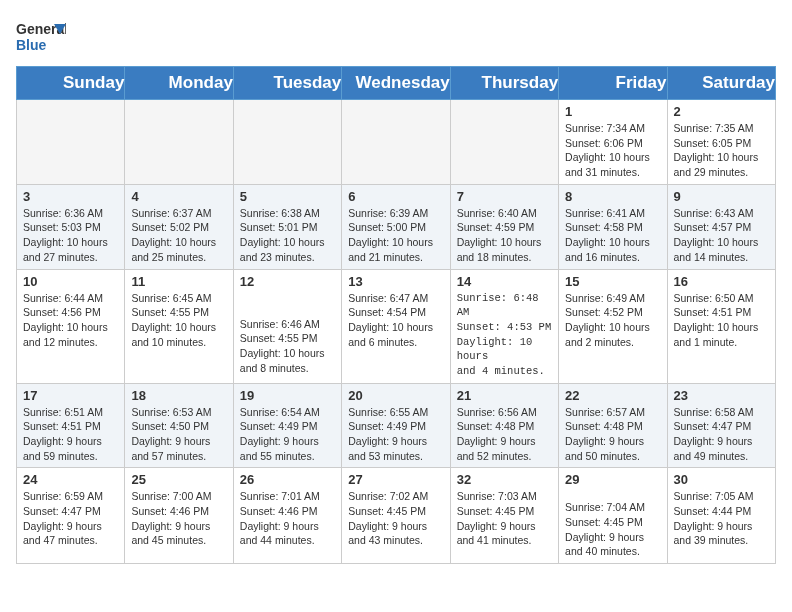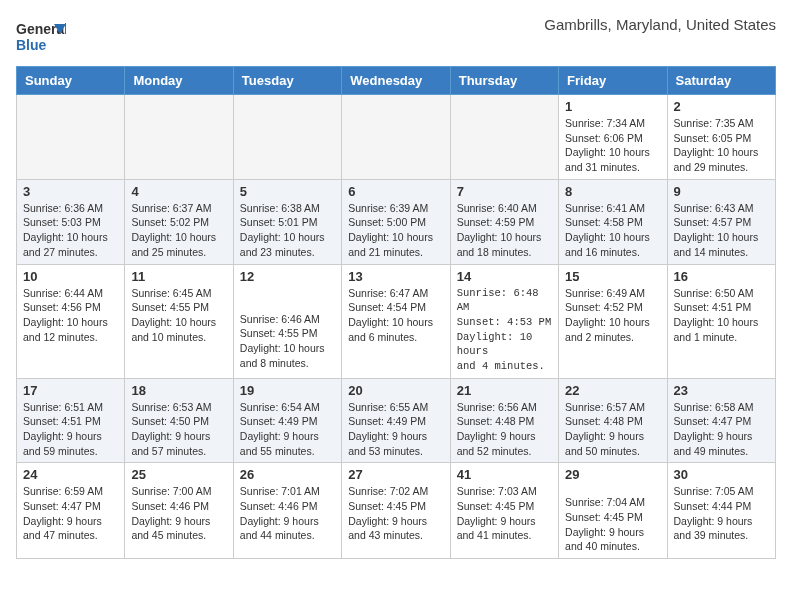--- a/index.html
+++ b/index.html
@@ -28,24 +28,24 @@
       font-size: 15px;
       color: #444;
     }
     .calendar {
       width: 100%;
       border-collapse: collapse;
     }
     .calendar th {
       background: #3a7cc1;
       color: #fff;
-      font-size: 13px;
+      font-size: 17px;
       font-weight: bold;
-      text-align: left;
-      padding: 6px 8px;
+      text-align: right;
+      padding: 6px 0;
       border: 1px solid #5a9cd1;
     }
     .calendar td {
       border: 1px solid #ccc;
       vertical-align: top;
       padding: 4px 6px;
       width: calc(100%/7);
       min-height: 80px;
       font-size: 11px;
       color: #333;
@@ -83,21 +83,20 @@
 
 <div class="header-area">
   <div class="logo-wrapper">
     <svg class="logo-svg" viewBox="0 0 50 40">
       <text x="0" y="18" font-size="14" font-weight="bold" fill="#333">General</text>
       <text x="0" y="34" font-size="14" font-weight="bold" fill="#2a6cb0">Blue</text>
       <polygon points="38,8 50,8 44,18" fill="#2a6cb0"></polygon>
     </svg>
   </div>
   <div class="title-area">
-    <div class="location">Gambrills, Maryland, United States</div>
   </div>
 </div>
 
 <table class="calendar">
   <thead>
     <tr id="days-header">
         <th>Sunday</th>
         <th>Monday</th>
         <th>Tuesday</th>
         <th>Wednesday</th>
@@ -304,21 +303,21 @@
 and 44 minutes.</div>
         </td>
         <td>
           <span class="day-num">27</span>
           <div class="day-info" style="white-space: pre-line;">Sunrise: 7:02 AM
 Sunset: 4:45 PM
 Daylight: 9 hours
 and 43 minutes.</div>
         </td>
         <td>
-          <span class="day-num">41</span>
+          <span class="day-num">32</span>
           <div class="day-info" style="white-space: pre-line;">Sunrise: 7:03 AM
 Sunset: 4:45 PM
 Daylight: 9 hours
 and 41 minutes.</div>
         </td>
         <td>
           <span class="day-num">29</span>
           <div class="day-info" style="white-space: pre-line; margin-top: 13px;">Sunrise: 7:04 AM
 Sunset: 4:45 PM
 Daylight: 9 hours

